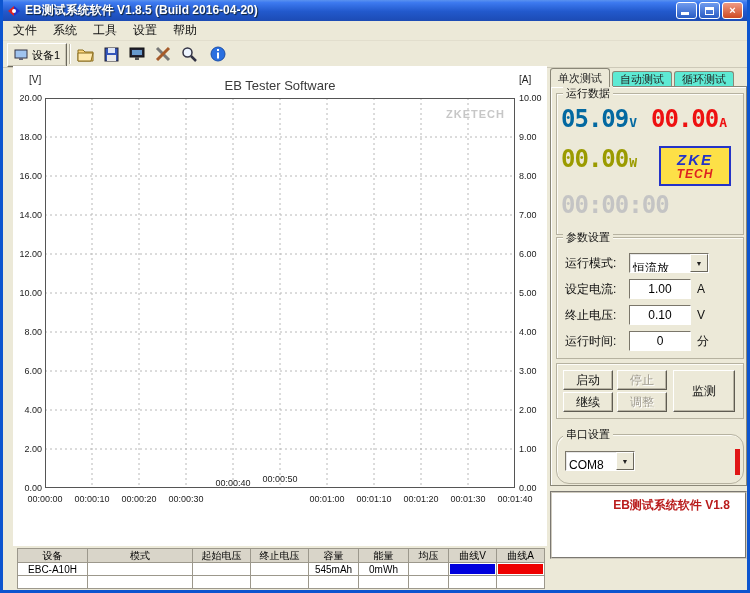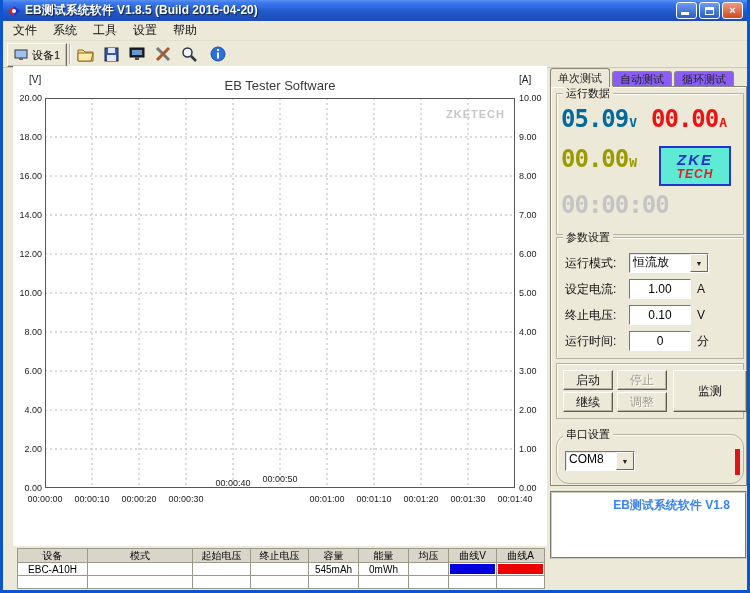--- a/index.html
+++ b/index.html
@@ -38,56 +38,56 @@
   .result-table{position:absolute;left:14px;top:548px;border-top:1px solid #9c988c;border-left:1px solid #9c988c;background:#fff;}
   .trow{display:flex;height:13px;}
   .trow.thead{height:14px;}
   .tcell{box-sizing:border-box;border-right:1px solid #9c988c;border-bottom:1px solid #9c988c;background:#fff;
     font-size:10px;display:flex;align-items:center;justify-content:center;overflow:hidden;white-space:nowrap;}
   .thead .tcell{background:#d9d5c9;}
   .tcell.curve{padding:1px;}
   .curve-fill{display:block;width:100%;height:100%;}
   
   .tab-strip{position:absolute;left:547px;top:69px;height:18px;display:flex;align-items:flex-end;}
-  .tab{height:15px;line-height:15px;padding:0 7px;font-size:11px;color:#222;background:#8b5cf6;
+  .tab{height:15px;line-height:15px;padding:0 7px;font-size:11px;color:#222;background:#5eead4;
     border:1px solid #8a8778;border-bottom:none;border-radius:3px 3px 0 0;margin-right:2px;}
   .tab.active{height:18px;line-height:18px;background:#ece9d8;position:relative;z-index:3;}
   .tab-page{position:absolute;left:547px;top:86px;width:197px;height:400px;background:#ece9d8;
     border:1px solid #8a8778;box-shadow:inset 1px 1px 0 #fff;box-sizing:border-box;z-index:2;}
   .group{position:absolute;border:1px solid #b6b2a0;box-shadow:inset 1px 1px 0 #fdfcf7;}
   .gcap{position:absolute;top:-8px;left:6px;background:#ece9d8;padding:0 3px;font-size:11px;color:#111;line-height:14px;}
   
   .display{position:absolute;display:flex;align-items:flex-end;}
   .digits{font-family:"DejaVu Sans Mono","Liberation Mono",monospace;font-weight:bold;font-size:24px;line-height:22px;letter-spacing:-1px;}
   .unit{font-family:"DejaVu Sans Mono","Liberation Mono",monospace;font-weight:bold;font-size:13px;line-height:14px;margin-left:1px;}
-  .logo{position:absolute;left:102px;top:52px;width:72px;height:40px;border:2px solid #2433c8;background:#5eead4;box-sizing:border-box;
+  .logo{position:absolute;left:102px;top:52px;width:72px;height:40px;border:2px solid #2433c8;background:#fde047;box-sizing:border-box;
     display:flex;flex-direction:column;align-items:center;justify-content:center;font-style:italic;font-weight:bold;}
   .logo-l1{color:#2433c8;font-size:15px;line-height:16px;letter-spacing:2px;}
   .logo-l2{color:#dd2222;font-size:12px;line-height:13px;letter-spacing:1px;}
   
   .params-rows{position:absolute;left:0;top:12px;right:0;}
   .param-row{display:flex;align-items:center;height:26px;padding-left:8px;}
   .p-label{width:64px;font-size:12px;color:#111;}
   .p-select{width:80px;height:20px;box-sizing:border-box;background:#fff;display:flex;align-items:stretch;
     border:1px solid;border-color:#7a766a #fff #fff #7a766a;box-shadow:inset 1px 1px 0 #4a4a4a22;}
-  .p-select .val{flex:1;font-size:12px;padding:0 3px;white-space:nowrap;overflow:hidden;}
+  .p-select .val{flex:1;font-size:12px;padding:6px 3px;white-space:nowrap;overflow:hidden;}
   .p-select .arrow{width:16px;font-size:7px;display:flex;align-items:center;justify-content:center;color:#222;
     background:#ece9d8;border:1px solid;border-color:#fff #6a675c #6a675c #fff;}
   .p-input{width:62px;height:20px;box-sizing:border-box;background:#fff;font-size:12px;text-align:center;line-height:18px;
     border:1px solid;border-color:#7a766a #fff #fff #7a766a;}
   .p-suffix{margin-left:6px;font-size:12px;color:#111;}
   
   .btn{position:absolute;background:#ece9d8;font-size:12px;color:#111;display:flex;align-items:center;justify-content:center;
     border:1px solid;border-color:#fff #5f5c52 #5f5c52 #fff;box-shadow:inset -1px -1px 0 #b8b4a4;box-sizing:border-box;}
   .btn.disabled{color:#a09c90;text-shadow:1px 1px 0 #fff;}
   .red-stripe{position:absolute;right:3px;top:14px;width:5px;height:26px;background:#e01616;}
   
   .status-box{position:absolute;left:547px;top:491px;width:197px;height:68px;background:#fff;box-sizing:border-box;
     border:2px groove #cfcbbf;text-align:center;}
-  .status-l1{margin-top:4px;font-size:12px;font-weight:bold;color:#3b82f6;padding-left:46px;}
+  .status-l1{margin-top:4px;font-size:12px;font-weight:bold;color:#b91c1c;padding-left:46px;}
   .status-l2{margin-top:2px;font-size:14px;font-weight:bold;color:#1820cf;}
 </style>
 </head>
 <body>
 
 <div class="window">
 
   <div class="titlebar">
     <span style="display:flex;">
       <svg width="14" height="14" viewBox="0 0 14 14">
@@ -322,21 +322,21 @@
             <span class="p-label">运行时间:</span>
             <span class="p-input">0</span>
             <span class="p-suffix">分</span>
           </div>
         </div>
     </div>
 
     <div class="group" style="left:5px;top:276px;width:186px;height:54px;">
       <span class="btn" style="left:6px;top:6px;width:50px;height:20px;">启动</span>
       <span class="btn disabled" style="left:60px;top:6px;width:50px;height:20px;">停止</span>
-      <span class="btn" style="left:116px;top:6px;width:74px;height:42px;">监测</span>
+      <span class="btn" style="left:116px;top:6px;width:62px;height:42px;">监测</span>
       <span class="btn" style="left:6px;top:28px;width:50px;height:20px;">继续</span>
       <span class="btn disabled" style="left:60px;top:28px;width:50px;height:20px;">调整</span>
     </div>
 
     <div class="group" style="left:5px;top:347px;width:186px;height:48px;border-radius:13px;">
       <span class="gcap">串口设置</span>
       <span class="p-select" style="position:absolute;left:8px;top:16px;width:70px;">
         <span class="val">COM8</span>
         <span class="arrow">▼</span>
       </span>

